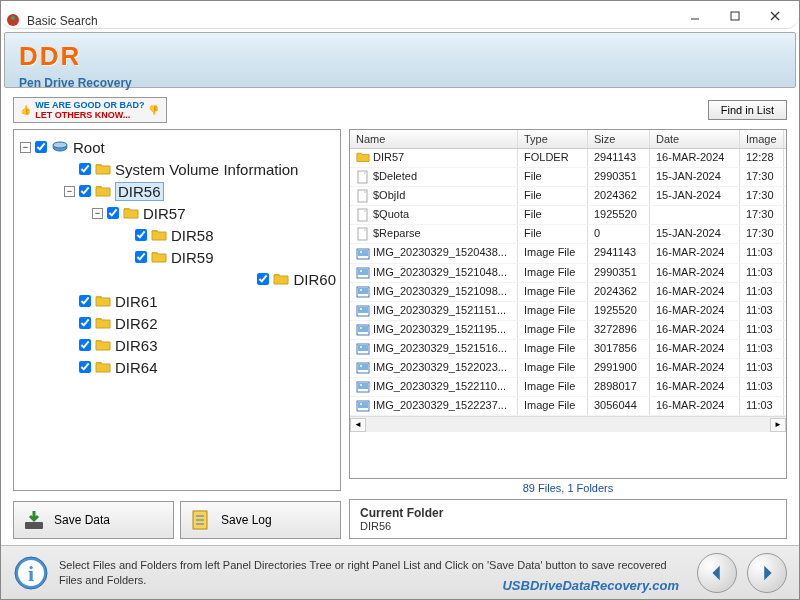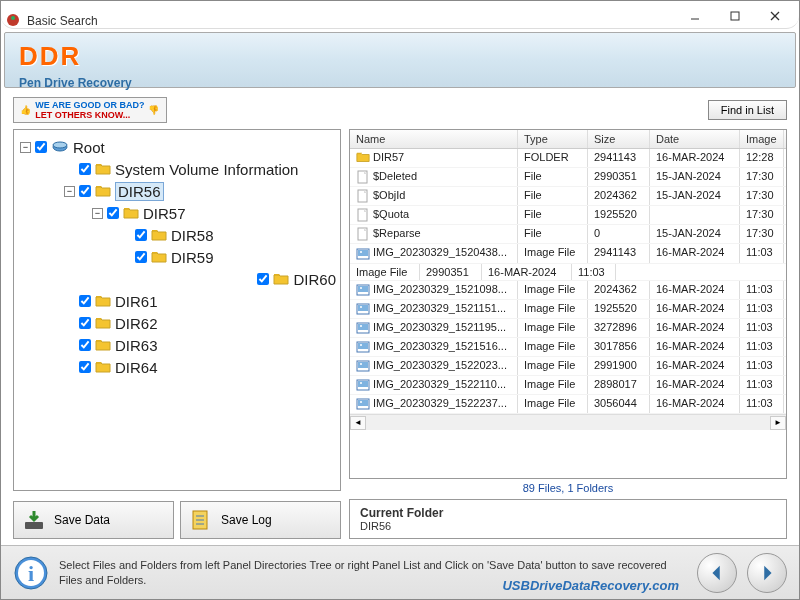--- a/index.html
+++ b/index.html
@@ -292,20 +292,25 @@
                     <rect x="1" y="2" width="12" height="10" fill="#fff" stroke="#4a7ab5"></rect>
                     <rect x="2" y="3" width="10" height="6" fill="#7fb3e0"></rect>
                     <circle cx="5" cy="5" r="1" fill="#fff"></circle>
                   </svg></span>IMG_20230329_1520438...</div>
               <div class="col c-type">Image File</div>
               <div class="col c-size">2941143</div>
               <div class="col c-date">16-MAR-2024</div>
               <div class="col c-time">11:03</div>
             </div>
             <div class="list-row">
+              <div class="col c-name"><span class="file-ico"><svg viewBox="0 0 14 14">
+                    <rect x="1" y="2" width="12" height="10" fill="#fff" stroke="#4a7ab5"></rect>
+                    <rect x="2" y="3" width="10" height="6" fill="#7fb3e0"></rect>
+                    <circle cx="5" cy="5" r="1" fill="#fff"></circle>
+                  </svg></span>IMG_20230329_1521048...</div>
               <div class="col c-type">Image File</div>
               <div class="col c-size">2990351</div>
               <div class="col c-date">16-MAR-2024</div>
               <div class="col c-time">11:03</div>
             </div>
             <div class="list-row">
               <div class="col c-name"><span class="file-ico"><svg viewBox="0 0 14 14">
                     <rect x="1" y="2" width="12" height="10" fill="#fff" stroke="#4a7ab5"></rect>
                     <rect x="2" y="3" width="10" height="6" fill="#7fb3e0"></rect>
                     <circle cx="5" cy="5" r="1" fill="#fff"></circle>

